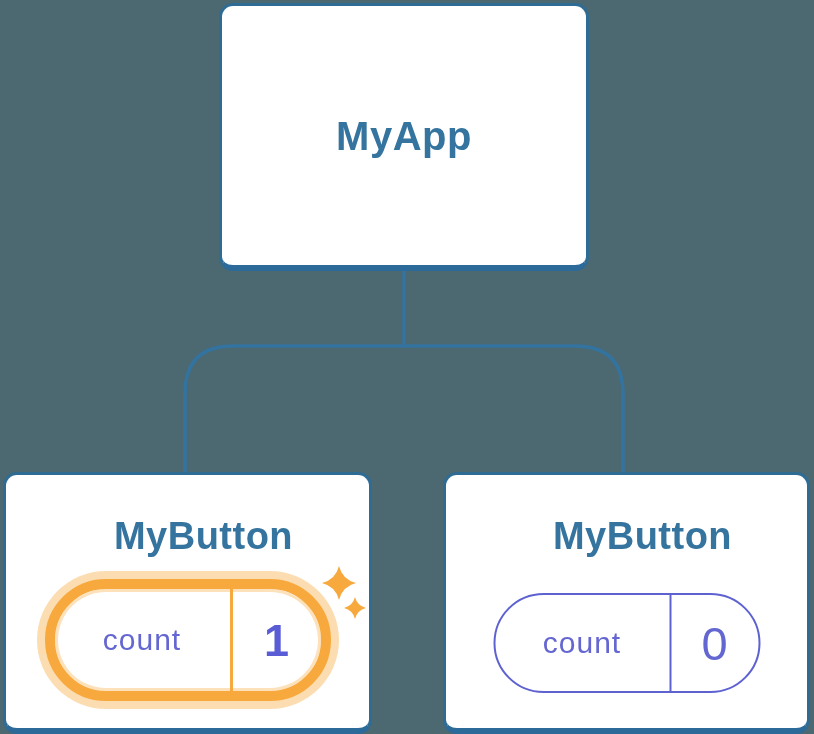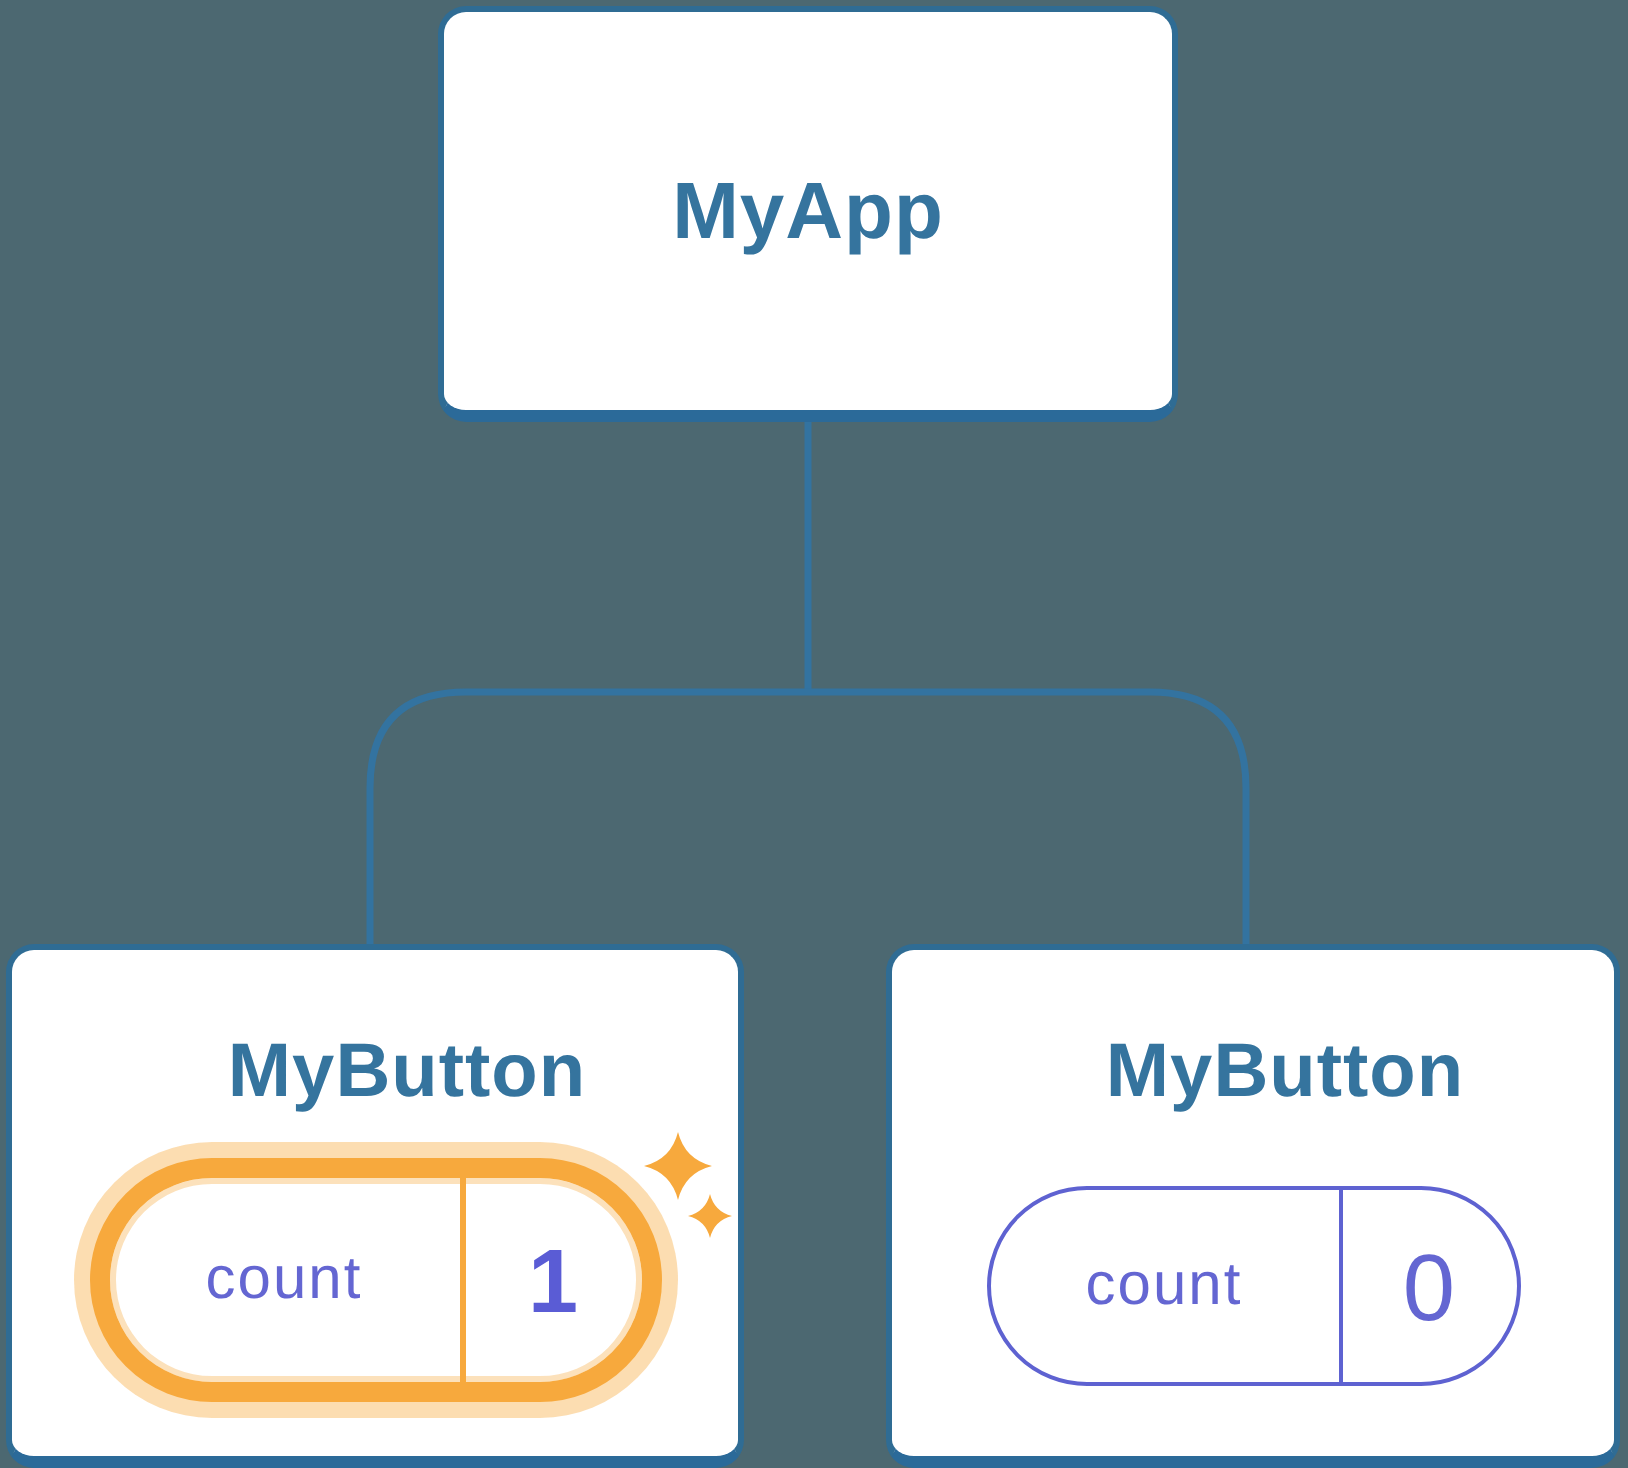--- a/index.html
+++ b/index.html
@@ -27,21 +27,21 @@
     border: 3px solid #2F6C94;
     border-bottom-width: 6px;
     border-bottom-color: #2B6A99;
     border-radius: 14px;
     box-sizing: border-box;
   }
   .card-root {
     left: 219px;
     top: 3px;
     width: 370px;
-    height: 208px;
+    height: 268px;
     display: flex;
     align-items: center;
     justify-content: center;
   }
   .card-child {
     top: 472px;
     height: 262px;
   }
   .card-left  { left: 3px;   width: 369px; }
   .card-right { left: 443px; width: 367px; }

